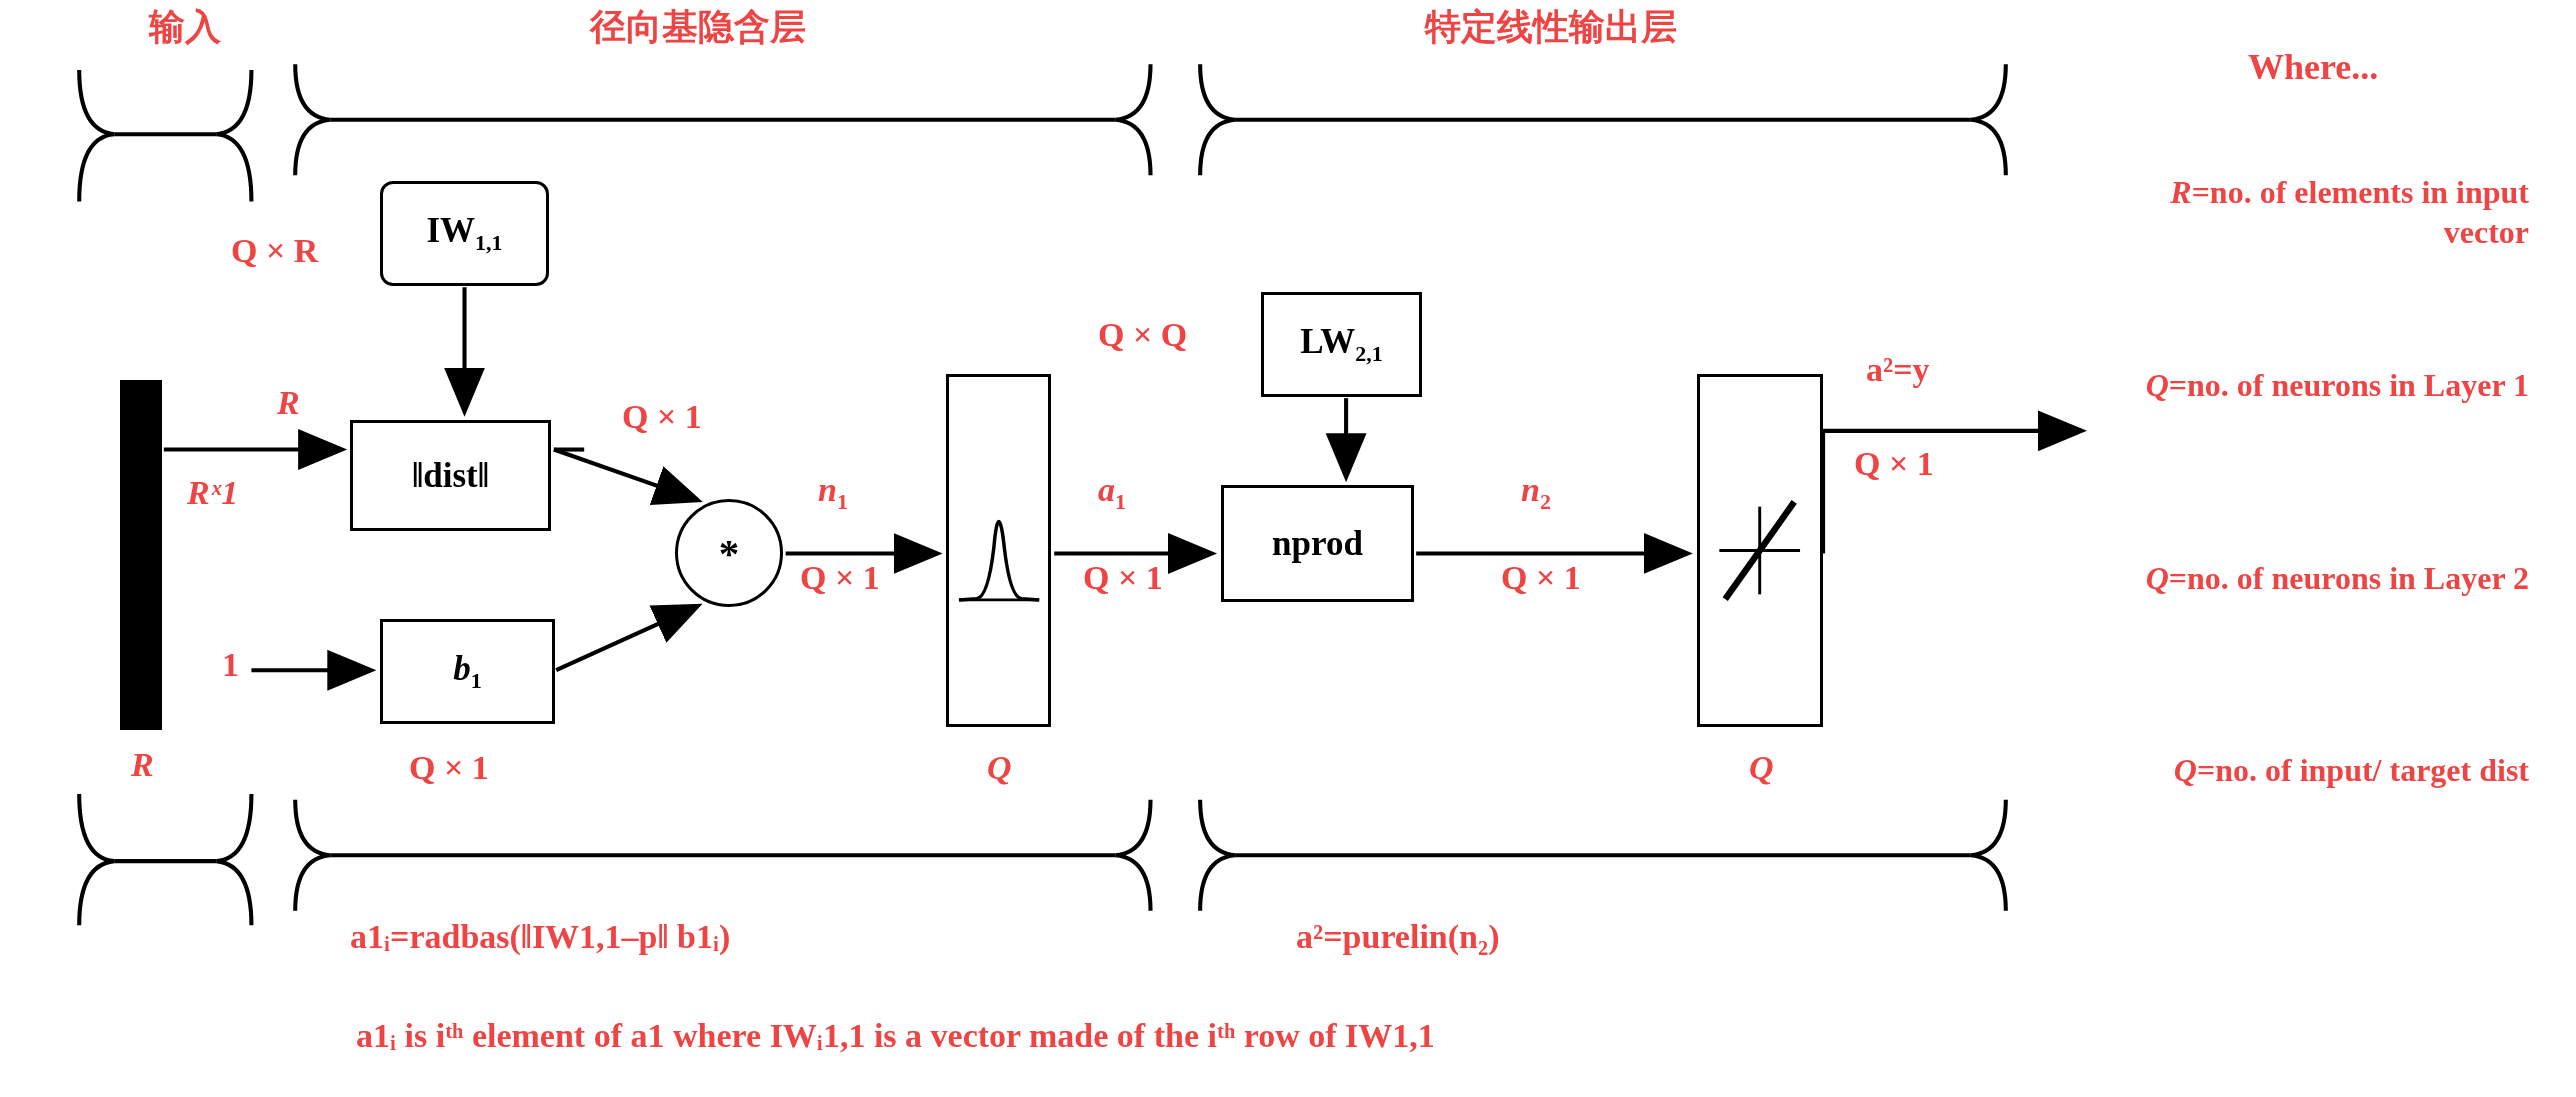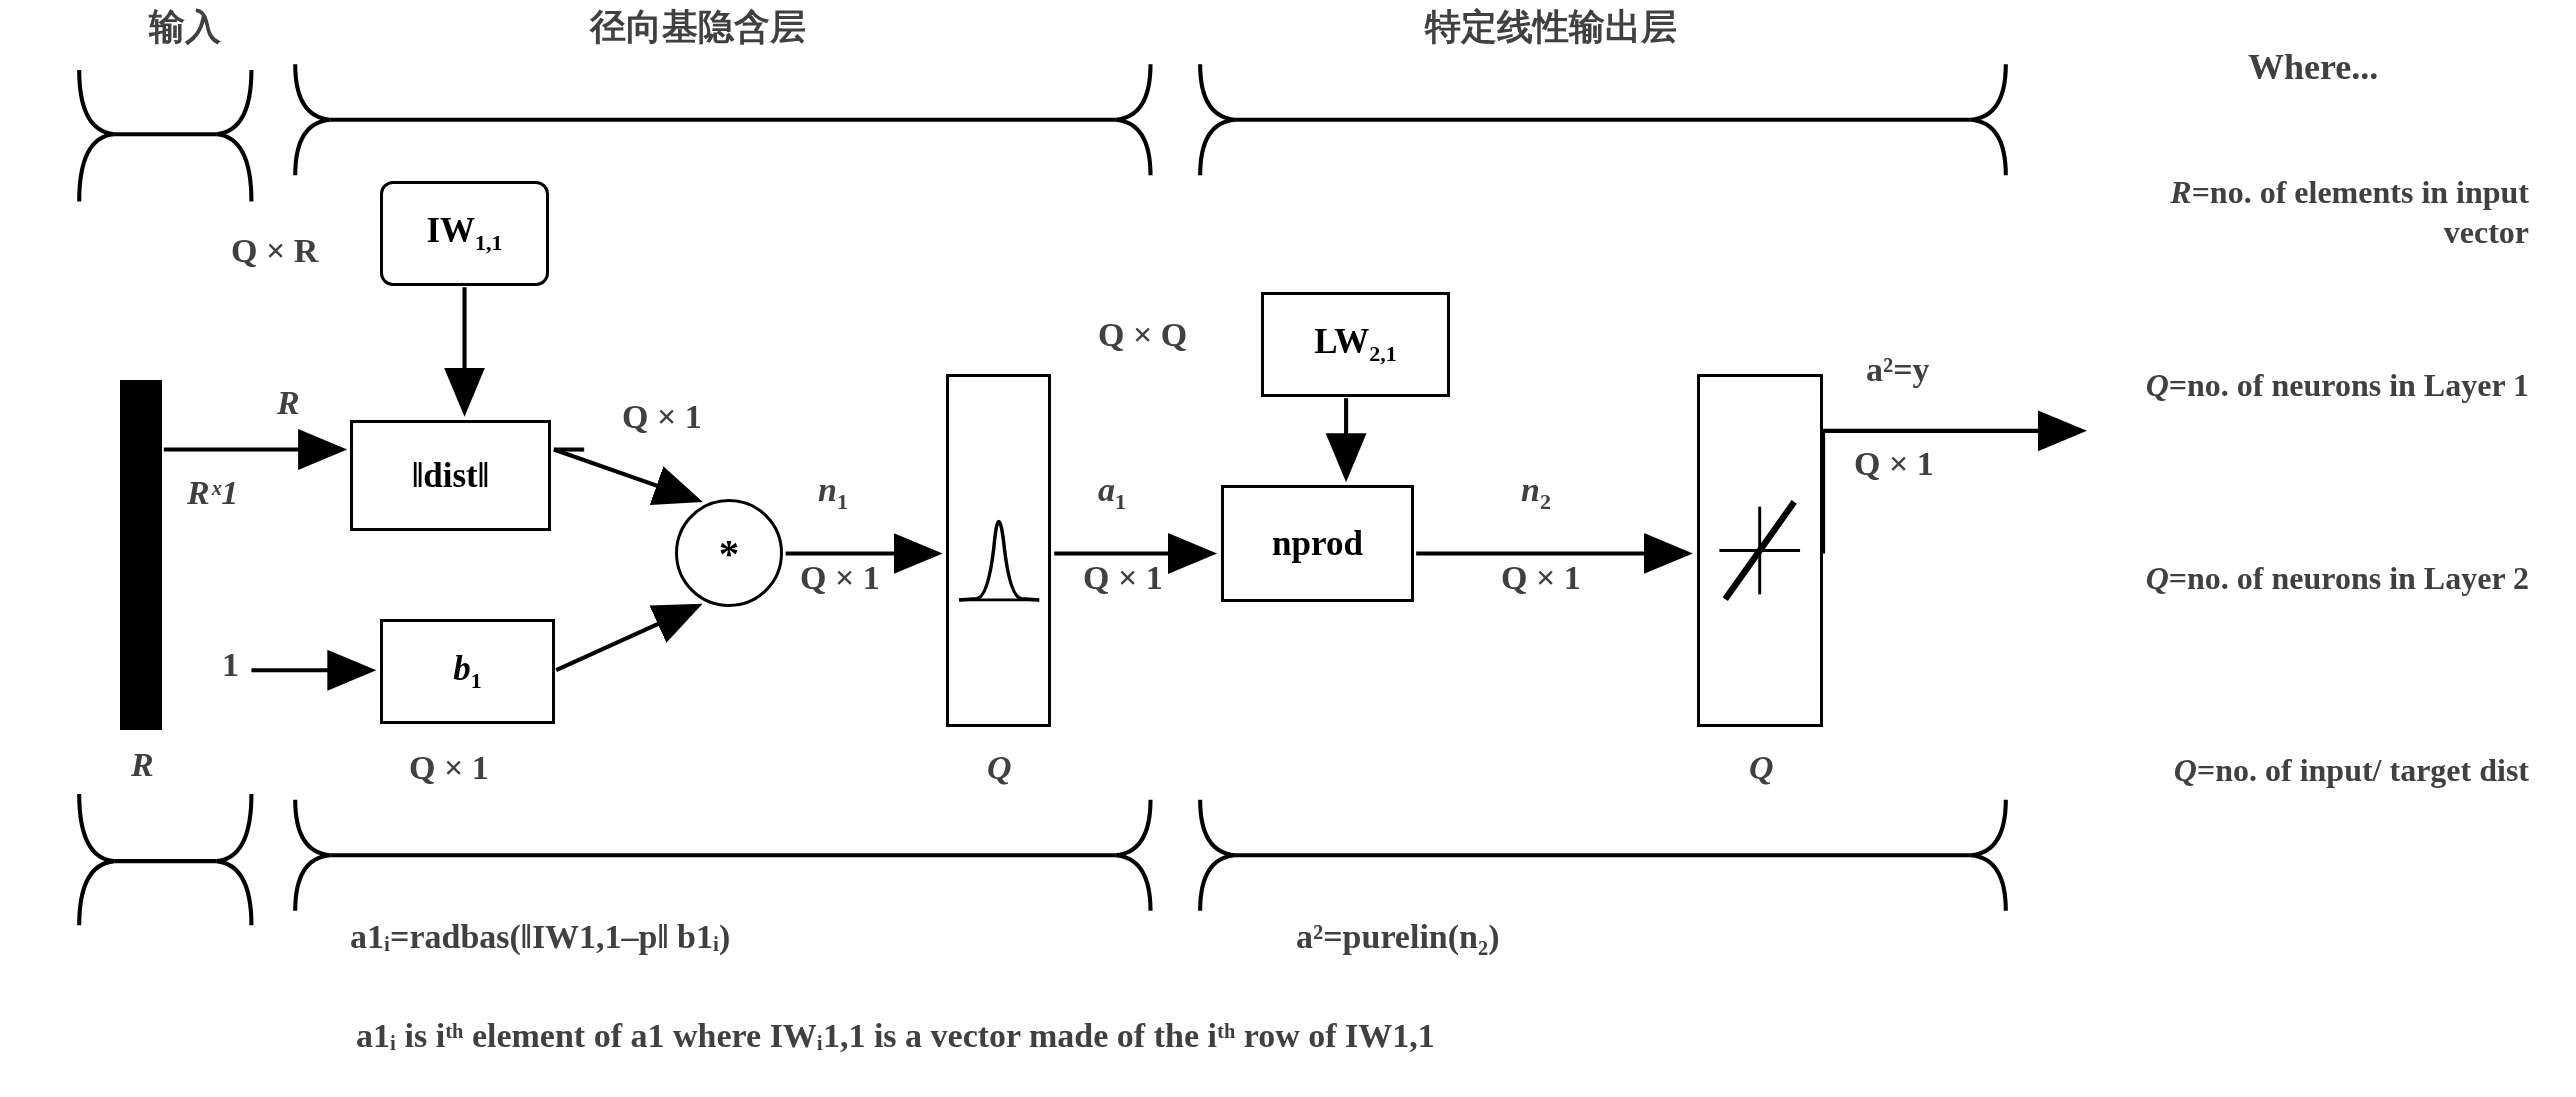--- a/index.html
+++ b/index.html
@@ -15,21 +15,21 @@
     position: relative;
     width: 2576px;
     height: 1097px;
     background: #ffffff;
     overflow: hidden;
   }
   .lbl {
     position: absolute;
     white-space: nowrap;
     font-family: "Liberation Serif", serif;
-    color: #404040;
+    color: #ef4444;
     line-height: 1.15;
   }
   .hdr {
     font-size: 36px;
     font-weight: bold;
   }
   .sec-title {
     font-size: 36px;
     font-weight: bold;
   }
@@ -119,21 +119,21 @@
     <span>*</span>
   </div>
 
   <div class="box" style="left:946px; top:374px; width:105px; height:353px;">
     <svg width="93" height="345" viewBox="0 0 160 590">
       <path d="M12 380 L42 378 Q62 376 72 290 Q80 200 90 290 Q100 376 120 378 L150 380" fill="none" stroke="#000" stroke-width="6"></path>
       <line x1="12" y1="380" x2="150" y2="380" stroke="#000" stroke-width="5"></line>
     </svg>
   </div>
 
-  <div class="box" style="left:1261px; top:292px; width:189px; height:105px;">
+  <div class="box" style="left:1261px; top:292px; width:161px; height:105px;">
     <span class="boxlabel"><span>LW</span><span class="small-sub">2,1</span></span>
   </div>
 
   <div class="box" style="left:1221px; top:485px; width:193px; height:117px;">
     <span class="boxlabel">nprod</span>
   </div>
 
   <div class="box" style="left:1697px; top:374px; width:126px; height:353px;">
     <svg width="114" height="345" viewBox="0 0 195 590">
       <line x1="28" y1="295" x2="166" y2="295" stroke="#000" stroke-width="5"></line>

